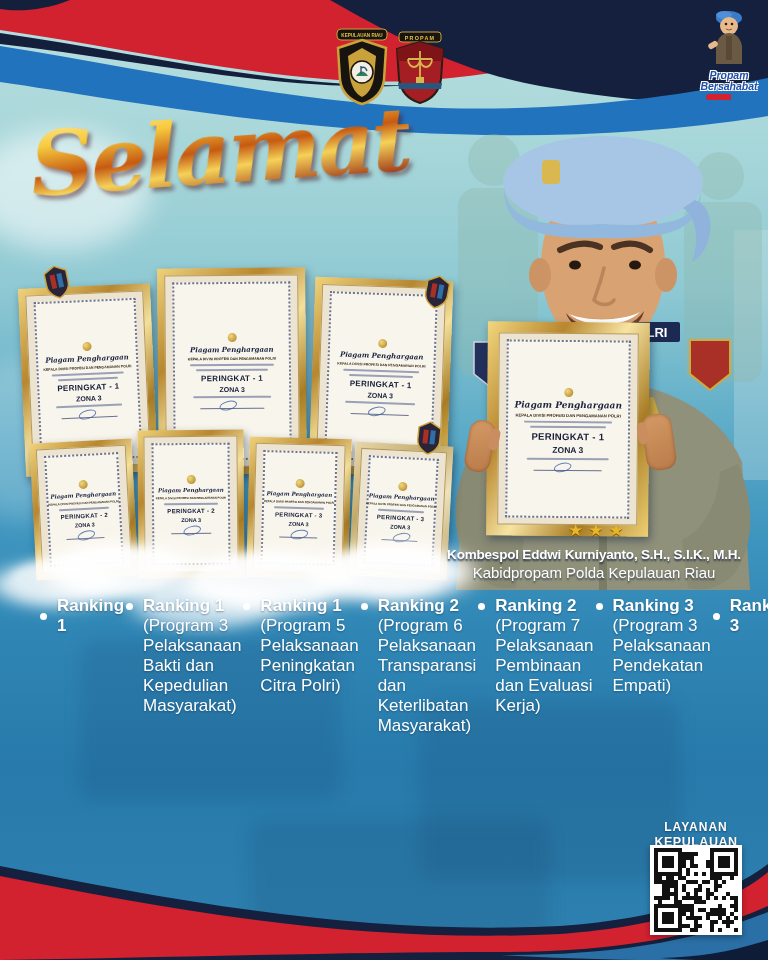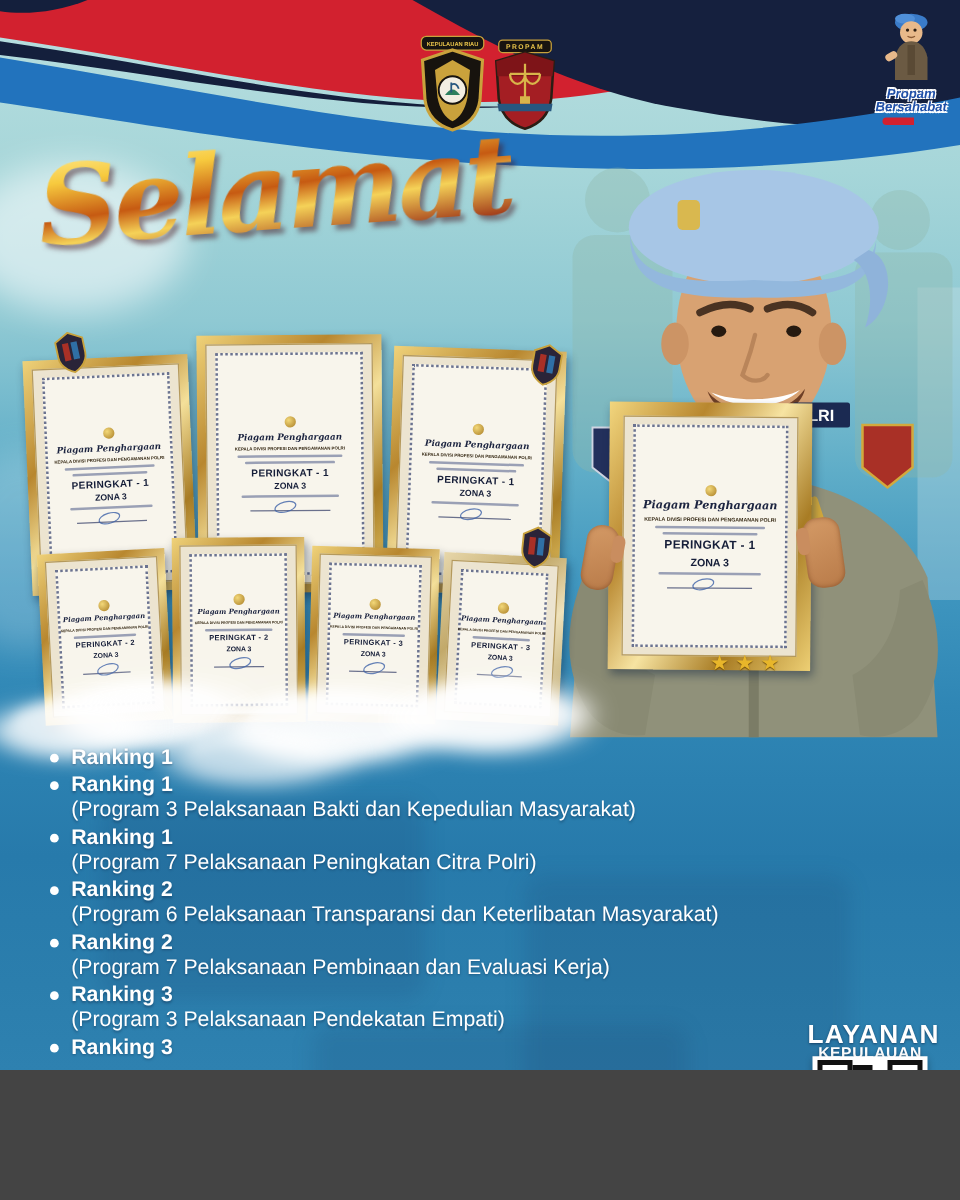--- a/index.html
+++ b/index.html
@@ -1,19 +1,19 @@
 <!DOCTYPE html>
 <html><head>
 <meta charset="utf-8">
 <style>
   * { margin:0; padding:0; box-sizing:border-box; }
   html,body { background:#444; }
   body { font-family:"Liberation Sans", sans-serif; }
   #poster{
-    position:relative; width:768px; height:856px; margin:0 auto; overflow:hidden;
+    position:relative; width:768px; height:960px; margin:0 auto; overflow:hidden;
     background:linear-gradient(180deg,#badfe0 0%,#a6d6d9 16%,#8fc9d3 30%,#5fadc8 44%,#3f96bf 55%,#2f86b5 66%,#277aab 80%,#2b7ead 92%,#2e81b0 100%);
   }
   .abs{ position:absolute; }
   svg{ display:block; }
 
   
   .smoke{ position:absolute; border-radius:50%; filter:blur(14px); background:rgba(255,255,255,.55); }
   .ghostblob{ position:absolute; border-radius:16px; filter:blur(8px); background:rgba(20,60,100,.14); }
 
   
@@ -65,28 +65,28 @@
   .hand.lh::after{ right:-5px; } .hand.rh::after{ left:-5px; }
 
   .cloud{ position:absolute; z-index:5; background:#fff; border-radius:50%; filter:blur(5px); opacity:.96;
     box-shadow:22px 6px 18px 2px #fff, -20px 8px 16px 0 #fff, 0 12px 14px 0 #fff; }
 
   .stars{ position:absolute; z-index:6; color:#e8b62a; font-size:17px; letter-spacing:5px; text-shadow:0 1px 1px #6b4a08; }
   .officer-name{ position:absolute; z-index:6; left:420px; top:547px; width:348px; text-align:center; color:#fff; }
   .officer-name .nm{ font-size:13.5px; font-weight:bold; letter-spacing:-.2px; white-space:nowrap; text-shadow:0 2px 2px rgba(10,25,60,.8); }
   .officer-name .rl{ font-size:15px; margin-top:2px; white-space:nowrap; text-shadow:0 2px 2px rgba(10,25,60,.6); }
 
-  .rankings{ position:absolute; z-index:6; left:40px; top:596px; width:648px; display:flex; flex-direction:column; gap:2px; color:#fff; }
+  .rankings{ position:absolute; z-index:6; left:40px; top:596px; width:648px; display:flex; gap:2px; color:#fff; }
   .rk-head{ display:flex; align-items:center; gap:10px; }
   .dot{ width:7px; height:7px; border-radius:50%; background:#fff; flex:0 0 auto; }
   .rk-title{ font-size:17px; line-height:20px; font-weight:bold; text-shadow:0 1px 2px rgba(10,30,60,.4); }
   .rk-prog{ margin-left:17px; font-size:17px; line-height:20px; text-shadow:0 1px 2px rgba(10,30,60,.4); }
 
   .complaint{ position:absolute; z-index:8; left:646px; top:820px; width:100px; text-align:center; color:#fff; }
-  .complaint .l1{ font-size:21px; font-weight:bold; letter-spacing:1px; line-height:15px; text-shadow:0 1px 2px rgba(10,30,60,.6); }
+  .complaint .l1{ font-size:12px; font-weight:bold; letter-spacing:1px; line-height:15px; text-shadow:0 1px 2px rgba(10,30,60,.6); }
   .complaint .l2{ font-size:12.5px; font-weight:bold; letter-spacing:.5px; line-height:14px; text-shadow:0 1px 2px rgba(10,30,60,.6); }
   .qr{ position:absolute; z-index:8; left:650px; top:845px; width:92px; height:90px; background:#fff; padding:3px; box-shadow:0 2px 6px rgba(0,0,0,.35); }
 
   .mascot{ position:absolute; z-index:3; left:696px; top:6px; width:66px; text-align:center; }
   .mascot-txt{ font-size:10.5px; font-weight:bold; font-style:italic; color:#1f4fa8; line-height:11px;
     text-shadow:-1px -1px 0 #fff,1px -1px 0 #fff,-1px 1px 0 #fff,1px 1px 0 #fff; }
   .mascot-bar{ width:46px; height:6px; margin:2px auto 0; border-radius:3px; background:linear-gradient(90deg,#d2212f 55%,#2273bd 55%); }
 </style>
 </head>
 <body>
@@ -324,41 +324,45 @@
   <div class="hand lh" style="left:467px; top:420px; width:26px; height:52px; transform:rotate(10deg);"></div>
   <div class="hand rh" style="left:644px; top:414px; width:30px; height:56px; transform:rotate(-8deg);"></div>
 
   <div class="cloud" style="left:60px; top:545px; width:120px; height:40px;"></div>
   <div class="cloud" style="left:195px; top:552px; width:140px; height:44px;"></div>
   <div class="cloud" style="left:330px; top:545px; width:120px; height:42px;"></div>
   <div class="cloud" style="left:10px; top:560px; width:90px; height:32px; opacity:.85;"></div>
   <div class="cloud" style="left:150px; top:585px; width:110px; height:28px; opacity:.7;"></div>
 
   <div class="stars" style="left:568px; top:520px;">★★★</div>
+  <div class="officer-name">
+    <div class="nm">Kombespol Eddwi Kurniyanto, S.H., S.I.K., M.H.</div>
+    <div class="rl">Kabidpropam Polda Kepulauan Riau</div>
+  </div>
 
   <div class="rankings">
     <div>
       <div class="rk-head">
           <span class="dot"></span>
           <span class="rk-title">Ranking 1</span>
         </div>
     </div>
     <div>
       <div class="rk-head">
           <span class="dot"></span>
           <span class="rk-title">Ranking 1</span>
         </div>
       <div class="rk-prog">(Program 3 Pelaksanaan Bakti dan Kepedulian Masyarakat)</div>
     </div>
     <div>
       <div class="rk-head">
           <span class="dot"></span>
           <span class="rk-title">Ranking 1</span>
         </div>
-      <div class="rk-prog">(Program 7 Pelaksanaan Peningkatan Citra Polri)</div>
+      <div class="rk-prog">(Program 5 Pelaksanaan Peningkatan Citra Polri)</div>
     </div>
     <div>
       <div class="rk-head">
           <span class="dot"></span>
           <span class="rk-title">Ranking 2</span>
         </div>
       <div class="rk-prog">(Program 6 Pelaksanaan Transparansi dan Keterlibatan Masyarakat)</div>
     </div>
     <div>
       <div class="rk-head">

